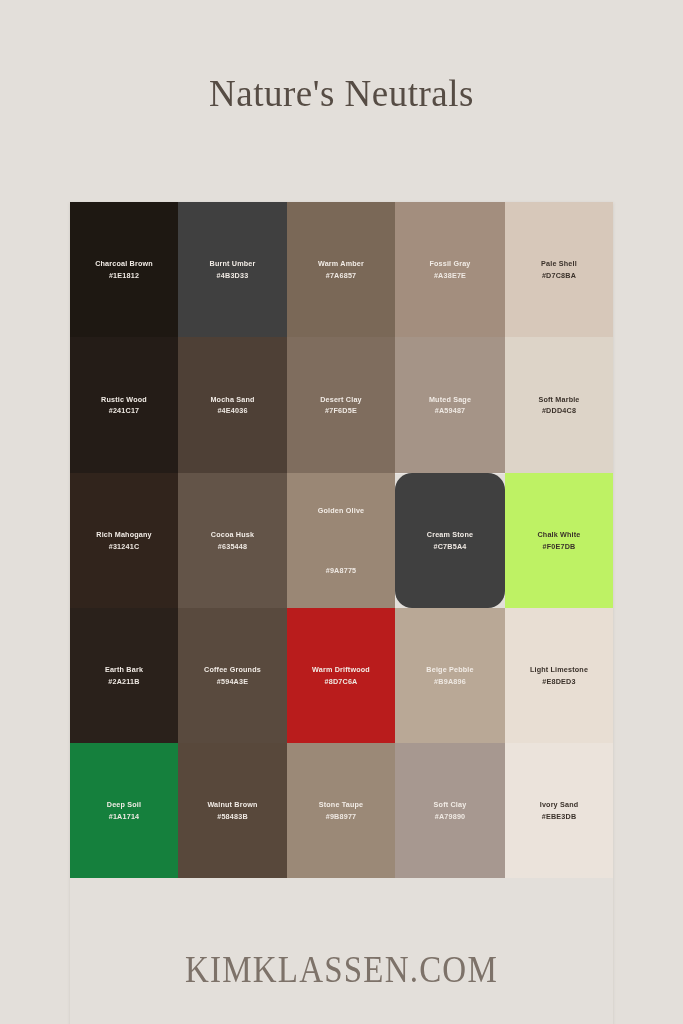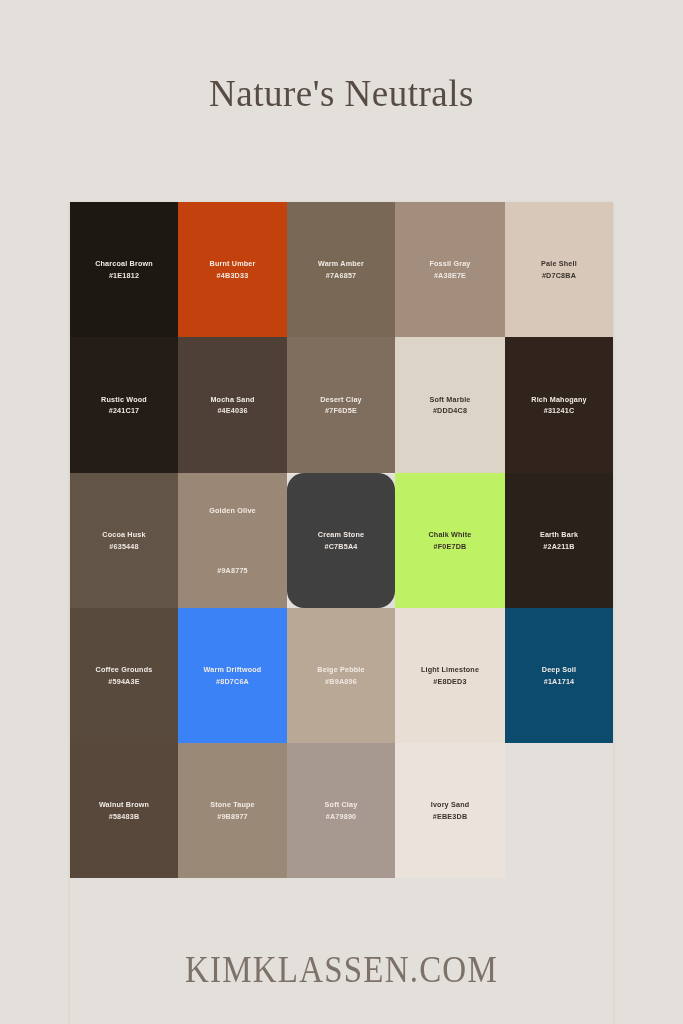--- a/index.html
+++ b/index.html
@@ -99,21 +99,21 @@
 <div class="page">
 
   <h1 class="title">Nature's Neutrals</h1>
 
   <div class="palette-grid" id="palette-grid">
       <div class="swatch" style="background: rgb(30, 24, 18);">
         <div class="swatch-name light-text">Charcoal Brown</div>
         <div class="swatch-hex light-text-soft">#1E1812</div>
         <div class="row-sep"></div>
       </div>
-      <div class="swatch" style="background: #c2410c;">
+      <div class="swatch" style="background: #404040;">
         <div class="swatch-name light-text">Burnt Umber</div>
         <div class="swatch-hex light-text-soft">#4B3D33</div>
         <div class="row-sep"></div>
       </div>
       <div class="swatch" style="background: rgb(122, 104, 87);">
         <div class="swatch-name light-text">Warm Amber</div>
         <div class="swatch-hex light-text-soft">#7A6857</div>
         <div class="row-sep"></div>
       </div>
       <div class="swatch" style="background: rgb(163, 142, 126);">
@@ -134,20 +134,25 @@
       <div class="swatch" style="background: rgb(78, 64, 54);">
         <div class="swatch-name light-text">Mocha Sand</div>
         <div class="swatch-hex light-text-soft">#4E4036</div>
         <div class="row-sep"></div>
       </div>
       <div class="swatch" style="background: rgb(127, 109, 94);">
         <div class="swatch-name light-text">Desert Clay</div>
         <div class="swatch-hex light-text-soft">#7F6D5E</div>
         <div class="row-sep"></div>
       </div>
+      <div class="swatch" style="background: rgb(165, 148, 135);">
+        <div class="swatch-name light-text">Muted Sage</div>
+        <div class="swatch-hex light-text-soft">#A59487</div>
+        <div class="row-sep"></div>
+      </div>
       <div class="swatch" style="background: rgb(221, 212, 200);">
         <div class="swatch-name dark-text">Soft Marble</div>
         <div class="swatch-hex dark-text">#DDD4C8</div>
         <div class="row-sep"></div>
       </div>
       <div class="swatch" style="background: rgb(49, 36, 28);">
         <div class="swatch-name light-text">Rich Mahogany</div>
         <div class="swatch-hex light-text-soft">#31241C</div>
         <div class="row-sep"></div>
       </div>
@@ -174,36 +179,36 @@
       <div class="swatch" style="background: rgb(42, 33, 27);">
         <div class="swatch-name light-text">Earth Bark</div>
         <div class="swatch-hex light-text-soft">#2A211B</div>
         <div class="row-sep"></div>
       </div>
       <div class="swatch" style="background: rgb(89, 74, 62);">
         <div class="swatch-name light-text">Coffee Grounds</div>
         <div class="swatch-hex light-text-soft">#594A3E</div>
         <div class="row-sep"></div>
       </div>
-      <div class="swatch" style="background: #3b82f6;">
+      <div class="swatch" style="background: #b91c1c;">
         <div class="swatch-name light-text">Warm Driftwood</div>
         <div class="swatch-hex light-text-soft">#8D7C6A</div>
         <div class="row-sep"></div>
       </div>
       <div class="swatch" style="background: rgb(185, 168, 150);">
         <div class="swatch-name light-text">Beige Pebble</div>
         <div class="swatch-hex light-text-soft">#B9A896</div>
         <div class="row-sep"></div>
       </div>
       <div class="swatch" style="background: rgb(232, 222, 211);">
         <div class="swatch-name dark-text">Light Limestone</div>
         <div class="swatch-hex dark-text">#E8DED3</div>
         <div class="row-sep"></div>
       </div>
-      <div class="swatch" style="background: #0c4a6e;">
+      <div class="swatch" style="background: #15803d;">
         <div class="swatch-name light-text">Deep Soil</div>
         <div class="swatch-hex light-text-soft">#1A1714</div>
       </div>
       <div class="swatch" style="background: rgb(88, 72, 59);">
         <div class="swatch-name light-text">Walnut Brown</div>
         <div class="swatch-hex light-text-soft">#58483B</div>
       </div>
       <div class="swatch" style="background: rgb(155, 137, 119);">
         <div class="swatch-name light-text">Stone Taupe</div>
         <div class="swatch-hex light-text-soft">#9B8977</div>

